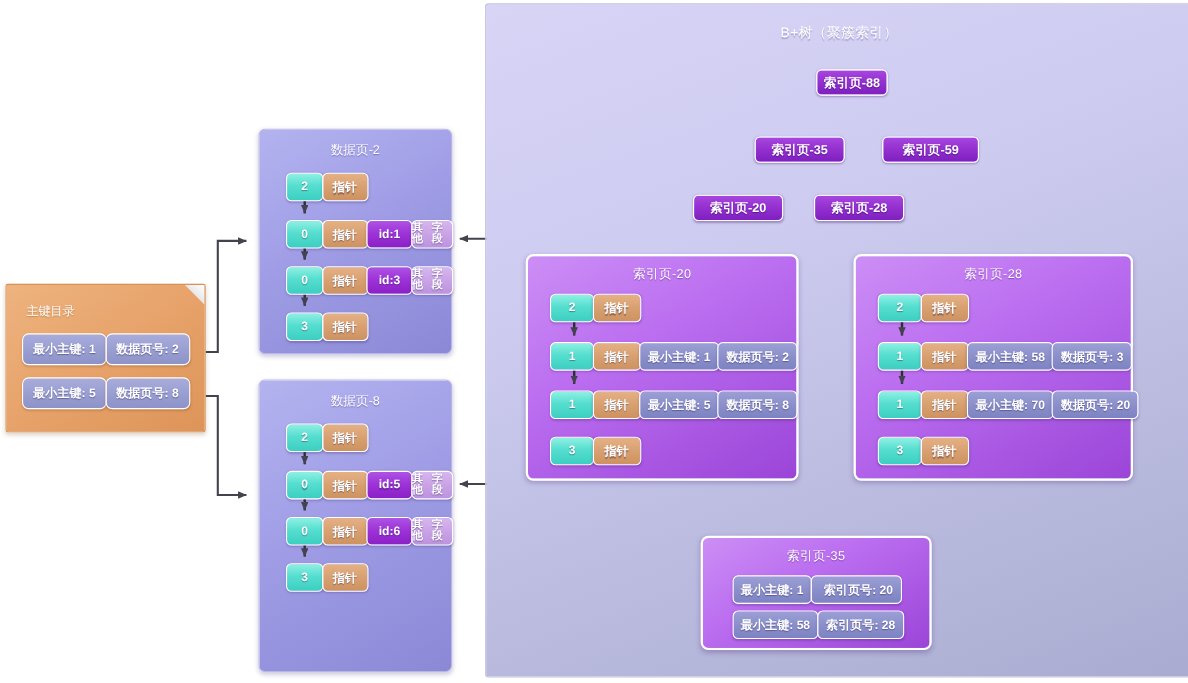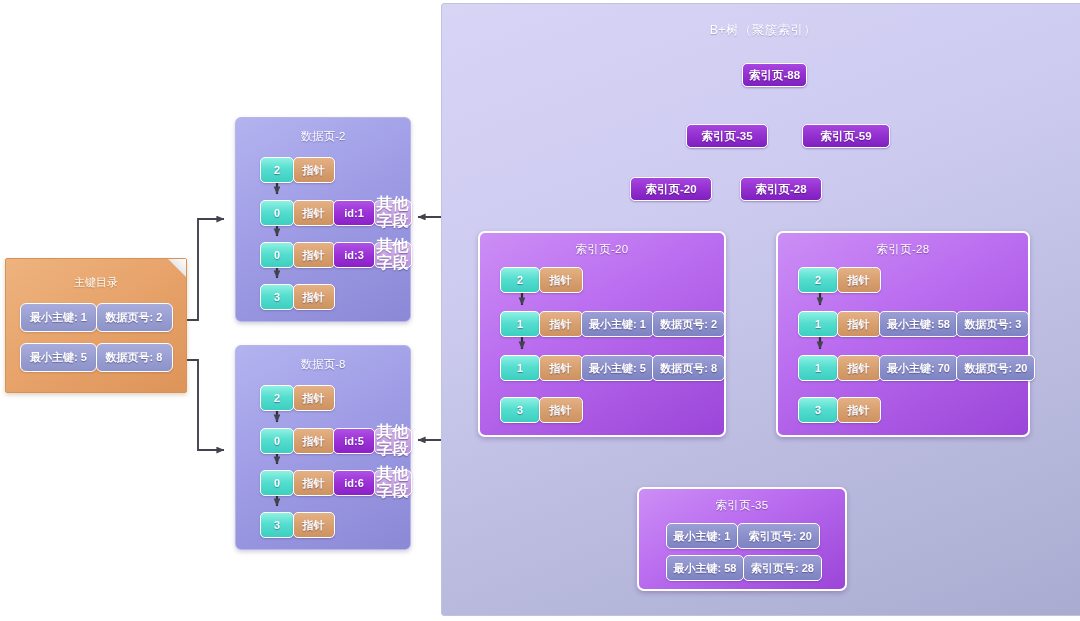--- a/index.html
+++ b/index.html
@@ -65,39 +65,40 @@
     box-shadow:0 1px 2px rgba(50,30,90,.25);
   }
   .c-teal{background:linear-gradient(to bottom,#8ff0e2 0%,#55ded0 45%,#3ccfc0 100%);
           border-radius:5px;width:40px;}
   .c-tan{background:linear-gradient(to bottom,#e4b185 0%,#d8a070 50%,#cd9260 100%);
          border-radius:5px;width:44px;margin-left:-1.5px;}
   .c-purple{background:linear-gradient(to bottom,#ae52e4 0%,#9b31d6 50%,#8a20c6 100%);
             border-radius:5px;width:42px;margin-left:-1.5px;}
   .c-lav{background:linear-gradient(to bottom,#d7b7ee 0%,#c9a3e6 50%,#bd93dd 100%);
          border-radius:5px;width:38px;margin-left:-1.5px;line-height:1.05;
-         flex-direction:column;font-size:16px;}
+         flex-direction:row;font-size:10px;}
   .c-blue{background:linear-gradient(to bottom,#9b9fd4 0%,#8b90cb 50%,#7d82c2 100%);
           border-radius:5px;margin-left:-1.5px;padding:0 7px;white-space:nowrap;}
 
   
   .dir{
     left:5px;top:258px;width:182px;height:135px;
     background:linear-gradient(145deg,#eeb37f 0%,#e6a168 55%,#dd9459 100%);
     border:1px solid #d79256;border-radius:2px;
     box-shadow:0 2px 4px rgba(120,80,30,.25);
   }
   .dir .fold{
     position:absolute;right:0;top:0;width:18px;height:18px;
     background:linear-gradient(225deg,#ffffff 0%,#e8e8ea 48%,#c8c8cf 100%);
     clip-path:polygon(0 0,100% 100%,100% 0);
   }
   .dir-title{
-    text-align:center;color:#ffffff;font-size:11px;padding-top:16px;
+    text-align:left;color:#ffffff;font-size:11px;padding-top:16px;
     text-shadow:0 1px 1px rgba(140,90,30,.5);
+    padding-left:18px;
   }
   .dir-row{position:absolute;display:flex;}
   .dir-cell{
     height:29px;display:flex;align-items:center;justify-content:center;
     background:linear-gradient(to bottom,#a8acdc 0%,#9a9fd2 50%,#8d92c8 100%);
     border:1.5px solid #ffffff;border-radius:6px;
     font-size:11px;font-weight:700;color:#fff;white-space:nowrap;
     text-shadow:0 1px 1px rgba(40,30,80,.45);
     box-shadow:0 1px 2px rgba(90,60,20,.22);
     box-sizing:border-box;padding:0 6px;
@@ -259,21 +260,21 @@
 
     <svg class="edges" style="left:0;top:0;width:176px;height:205px;">
       <g fill="none" stroke="#2d2d36" stroke-width="2.2">
         <path d="M41,65 L41,76" marker-end="url(#ar)"></path>
         <path d="M41,108 L41,118" marker-end="url(#ar)"></path>
         <path d="M41,150 L41,160" marker-end="url(#ar)"></path>
       </g>
     </svg>
   </div>
 
-  <div class="abs dpage" style="left:235px;top:345px;width:176px;height:205px;">
+  <div class="abs dpage" style="left:235px;top:345px;width:176px;height:266px;">
     <div class="dpage-title">数据页-8</div>
 
     <div class="row" style="left:24px;top:39px;">
       <div class="cell c-teal" style="width:34px;">2</div>
       <div class="cell c-tan" style="width:42px;">指针</div>
     </div>
     <div class="row" style="left:24px;top:82px;">
       <div class="cell c-teal" style="width:34px;">0</div>
       <div class="cell c-tan" style="width:42px;">指针</div>
       <div class="cell c-purple">id:5</div>

